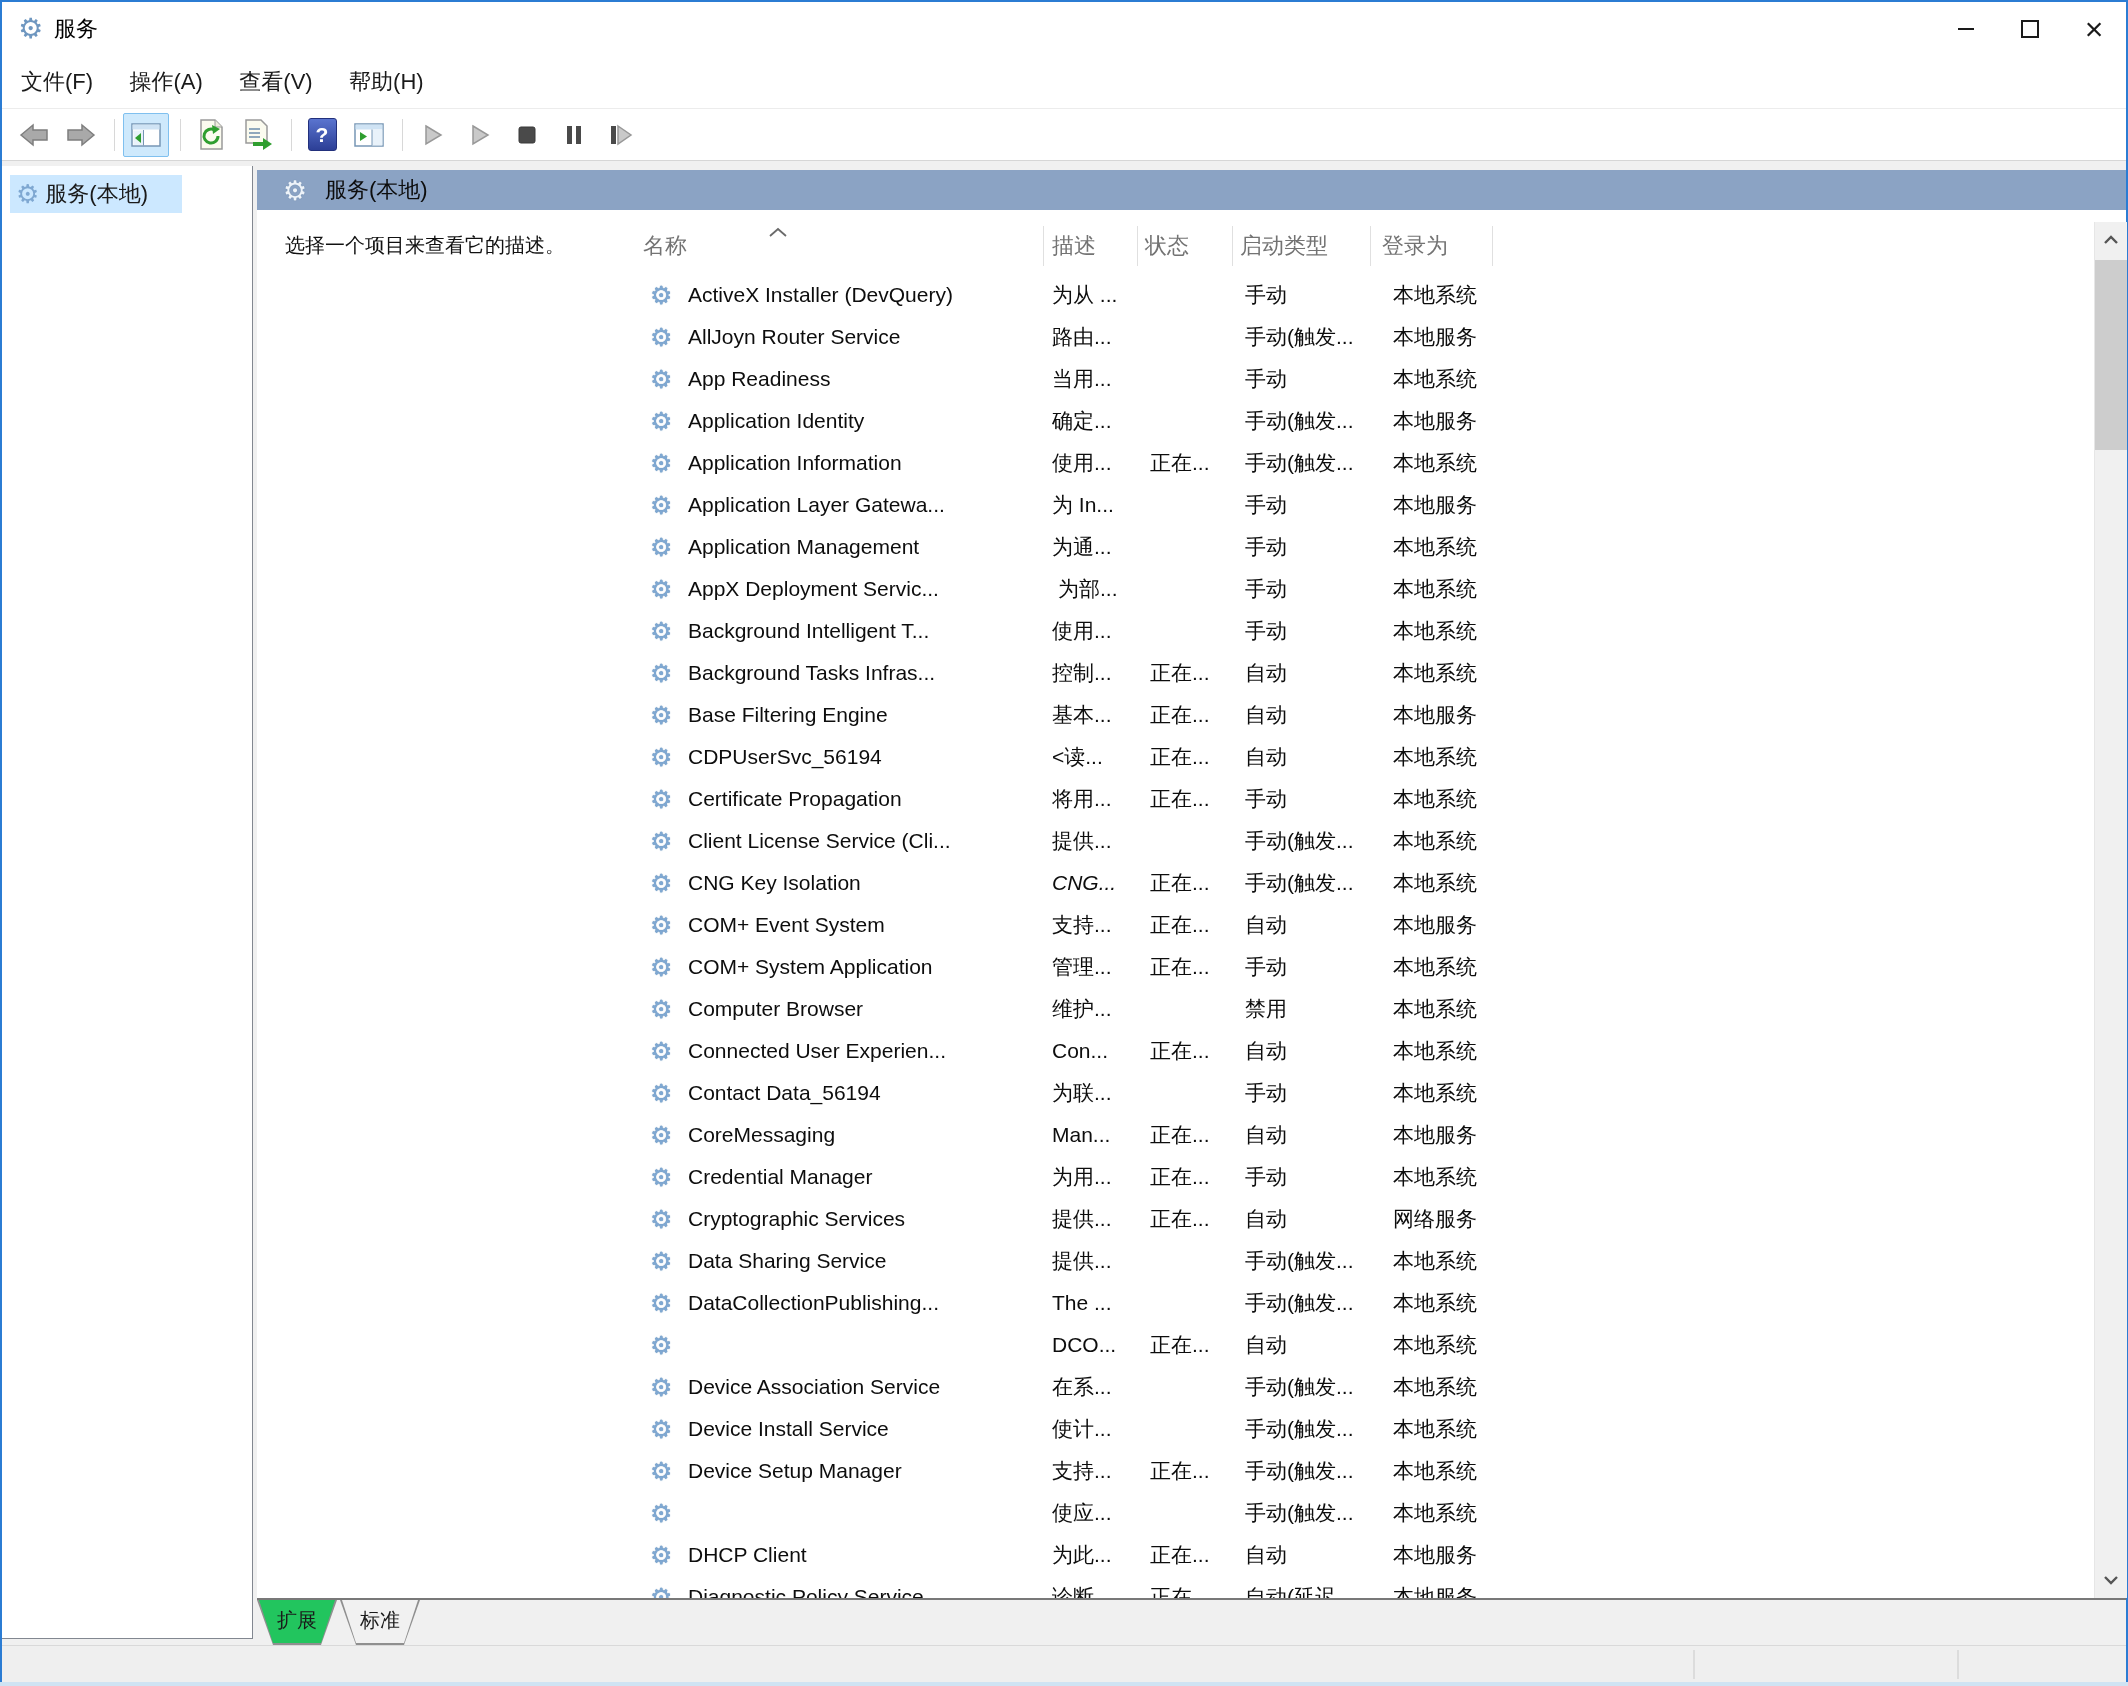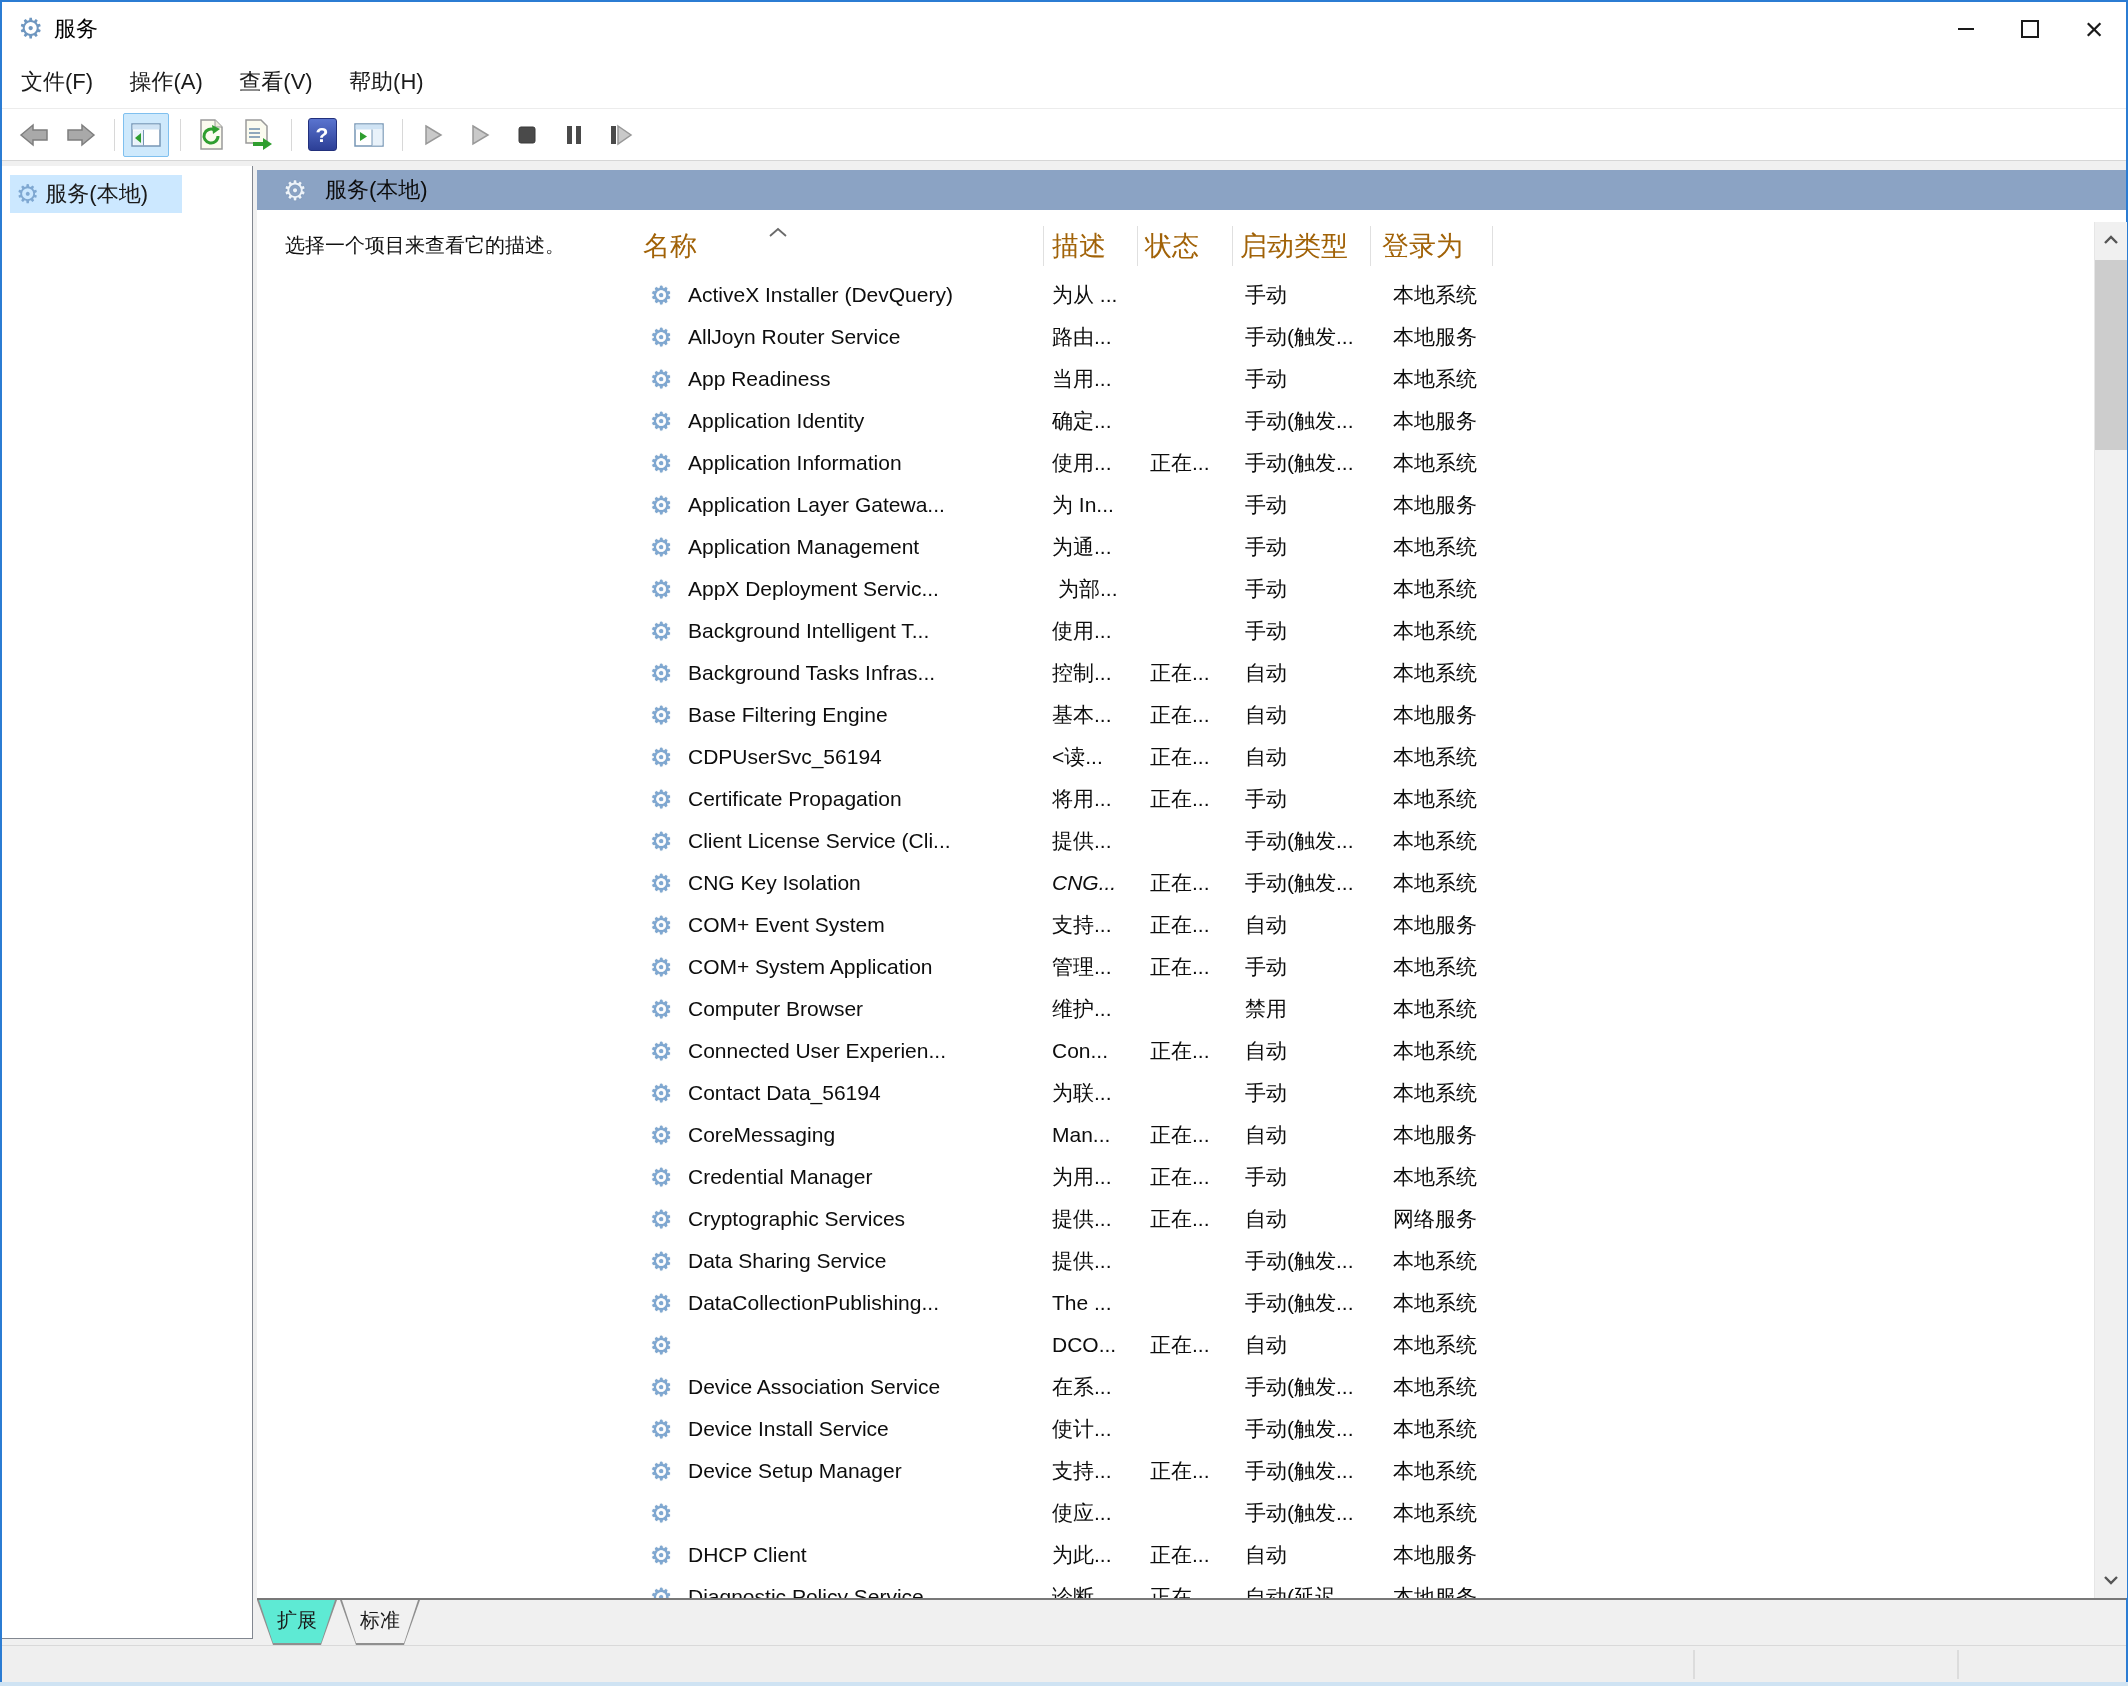--- a/index.html
+++ b/index.html
@@ -49,21 +49,21 @@
   #pane-header{position:absolute;left:257px;top:170px;right:2px;height:40px;background:#8ba3c4;}
   #pane-gear{position:absolute;left:26px;top:4px;font-size:27px;line-height:34px;color:#eef3f9;text-shadow:0 0 1px #5e7da0;}
   #pane-title{position:absolute;left:68px;top:0;height:40px;line-height:40px;font-size:22px;color:#0d0d0d;}
 
   
   #pane-body{position:absolute;left:257px;top:210px;right:2px;height:1388px;background:#fff;}
   #hint{position:absolute;left:265px;top:232px;font-size:20px;color:#111;margin-left:20px;}
 
   
   #list-header{position:absolute;left:630px;top:222px;width:1464px;height:48px;background:#fff;}
-  .col{position:absolute;top:0;height:48px;line-height:48px;font-size:27px;color:#a16207;white-space:nowrap;}
+  .col{position:absolute;top:0;height:48px;line-height:48px;font-size:22px;color:#737373;white-space:nowrap;}
   .hsep{position:absolute;top:4px;height:40px;width:1px;background:#e0e0e0;}
   #sort-chevron{position:absolute;left:138px;top:5px;}
   #list-rows{position:absolute;left:630px;top:270px;width:1464px;height:1328px;overflow:hidden;background:#fff;}
   .lv-row{position:absolute;left:0;width:100%;height:42px;}
   .lv-cell{position:absolute;top:0;line-height:42px;font-size:21px;white-space:nowrap;color:#0d0d0d;}
   .lv-name{width:352px;overflow:hidden;}
   .gear{position:absolute;left:20px;top:0;font-size:25px;line-height:42px;color:#7fa8d2;text-shadow:0 0 1px #4a79a8;}
 
   
   #scrollbar{position:absolute;left:2094px;top:222px;width:32px;height:1376px;background:#f0f0f0;border-left:1px solid #e6e6e6;}
@@ -71,21 +71,21 @@
   #sb-up{top:0;} #sb-down{bottom:0;}
   #sb-thumb{position:absolute;left:0;top:38px;width:32px;height:190px;background:#cdcdcd;}
 
   
   #tabstrip{position:absolute;left:257px;top:1598px;right:2px;height:47px;background:#f0f0f0;border-top:2px solid #787878;box-sizing:border-box;}
   .tab{position:absolute;top:1600px;width:80px;height:45px;}
   .tab .tab-border{position:absolute;inset:0;background:#8f8f8f;clip-path:polygon(0 0,100% 0,calc(100% - 16px) 100%,16px 100%);}
   .tab .tab-fill{position:absolute;left:2px;right:2px;top:0;bottom:2px;clip-path:polygon(0 0,100% 0,calc(100% - 14px) 100%,14px 100%);
                  display:flex;align-items:flex-start;justify-content:center;font-size:20px;padding-top:7px;box-sizing:border-box;}
   #tab-extended{left:257px;} #tab-standard{left:340px;}
-  #tab-extended .tab-fill{background:#5eead4;} #tab-standard .tab-fill{background:#f1f1f1;}
+  #tab-extended .tab-fill{background:#22c55e;} #tab-standard .tab-fill{background:#f1f1f1;}
 
   
   #statusbar{position:absolute;left:2px;top:1645px;right:2px;height:37px;background:#efefef;border-top:1px solid #d9d9d9;box-sizing:border-box;}
   .status-div{position:absolute;top:4px;height:29px;width:2px;background:#dcdcdc;}
 </style>
 </head>
 <body>
 
 <div id="app">
   <div id="edge-top" class="edge"></div>

